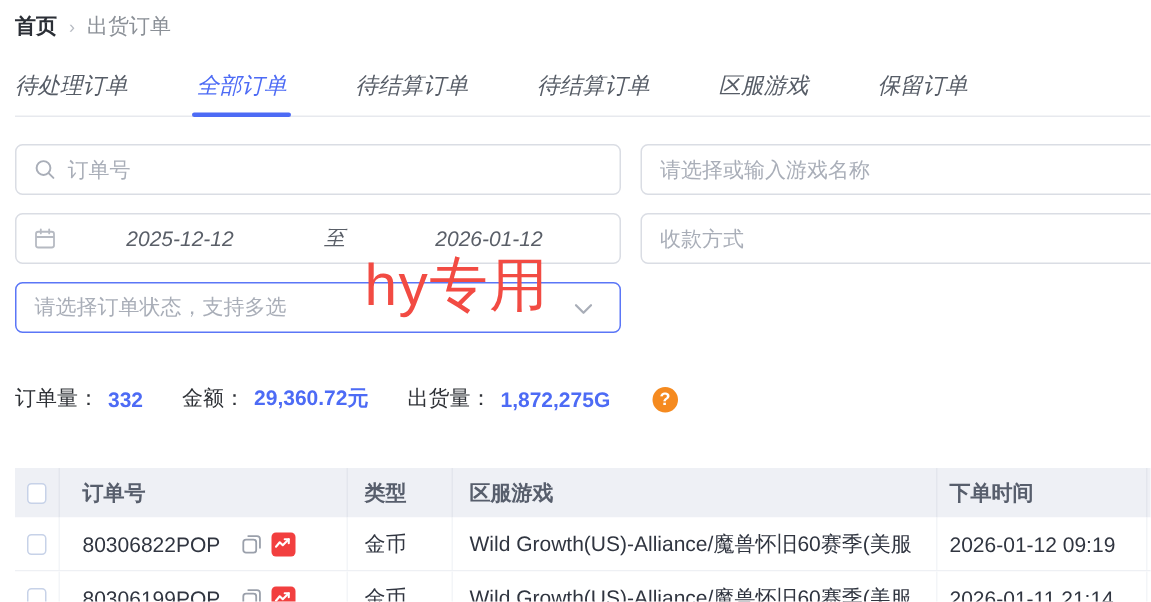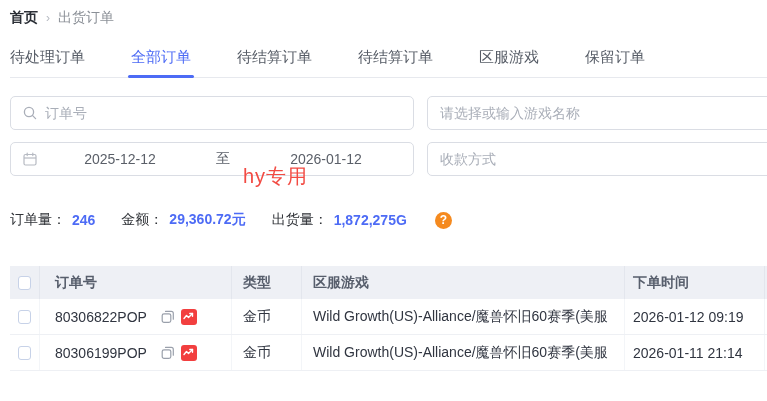--- a/index.html
+++ b/index.html
@@ -7,44 +7,44 @@
     font-family:"Liberation Sans","DejaVu Sans",sans-serif; font-size:14px; color:#303540; }
   .page { position:relative; width:767px; height:337px; padding:9px 0 0 10px; }
 
   
   .breadcrumb { display:flex; align-items:center; gap:8px; font-size:14px; }
   .bc-home { font-weight:bold; color:#2b2f36; }
   .bc-sep { color:#b6bac2; font-size:12px; }
   .bc-current { color:#8b9097; }
 
   
-  .tabs { display:flex; gap:46px; margin-top:21px; border-bottom:1px solid #e7e9ee; padding-bottom:10px; position:relative; }
+  .tabs { display:flex; gap:46px; margin-top:21px; border-bottom:1px solid #e7e9ee; padding-bottom:10px; position:relative;font-style:italic; }
   .tab { font-size:15px; color:#565c66; cursor:pointer; position:relative; white-space:nowrap; }
   .tab.active { color:#4d6bf5; }
   .tab.active::after { content:""; position:absolute; left:-3px; right:-3px; bottom:-11px; height:3px; border-radius:2px; background:#4d6bf5; }
 
   
   .filters { display:flex; gap:13px; margin-top:18px; }
   .fcol-left { width:442px; display:flex; flex-direction:column; gap:12px; }
   .fcol-right { display:flex; flex-direction:column; gap:12px; }
   .inp { height:34px; border:1px solid #dadde4; border-radius:5px; background:#fff;
          display:flex; align-items:center; padding:0 12px; color:#a9aeb8; font-size:14px; gap:8px; }
   .fcol-right .inp { width:442px; }
   .inp input { border:none; outline:none; flex:1; font-size:14px; color:#303540;
                font-family:inherit; background:transparent; min-width:0; }
   .inp input::placeholder { color:#a9aeb8; }
   .icon-search svg, .icon-cal svg { display:block; }
-  .date-range { justify-content:flex-start; }
+  .date-range { justify-content:flex-start;font-style:italic; }
   .date-range .dval { color:#5a5f68; width:150px; text-align:center; }
   .date-range .dsep { color:#5a5f68; width:40px; text-align:center; }
   .select { border-color:#5b76f7; justify-content:space-between; cursor:pointer; }
   .chev { color:#a9aeb8; margin-right:6px; }
 
   
-  .annotation { position:absolute; left:243px; top:163px; font-size:20px; font-weight:500;
+  .annotation { position:absolute; left:243px; top:163px; font-size:39px; font-weight:500;
                 color:#f24b43; letter-spacing:1px; pointer-events:none; }
 
   
   .stats { display:flex; align-items:center; margin-top:35px; font-size:14px; }
   .stat-label { color:#2f3237; }
   .stat-value { color:#4d6bf5; font-weight:bold; margin-left:6px; }
   .stat-gap { width:26px; }
   .qmark { width:17px; height:17px; border-radius:50%; background:#f58a1f; color:#fff;
            font-size:12px; font-weight:bold; display:flex; align-items:center; justify-content:center;
            margin-left:28px; cursor:pointer; }
@@ -105,36 +105,44 @@
               <rect x="1" y="2.5" width="12" height="10.5" rx="1.5" fill="none" stroke="#b6bac2" stroke-width="1.2"></rect>
               <line x1="1" y1="6" x2="13" y2="6" stroke="#b6bac2" stroke-width="1.2"></line>
               <line x1="4.2" y1="1" x2="4.2" y2="3.6" stroke="#b6bac2" stroke-width="1.2" stroke-linecap="round"></line>
               <line x1="9.8" y1="1" x2="9.8" y2="3.6" stroke="#b6bac2" stroke-width="1.2" stroke-linecap="round"></line>
             </svg>
         </span>
         <span class="dval">2025-12-12</span>
         <span class="dsep">至</span>
         <span class="dval">2026-01-12</span>
       </div>
+      <div class="inp select">
+        <span>请选择订单状态，支持多选</span>
+        <span class="chev">
+          <svg width="12" height="8" viewBox="0 0 12 8">
+              <polyline points="1,1.5 6,6.5 11,1.5" fill="none" stroke="#a9aeb8" stroke-width="1.5" stroke-linecap="round" stroke-linejoin="round"></polyline>
+            </svg>
+        </span>
+      </div>
     </div>
     <div class="fcol-right">
       <div class="inp">
         <input placeholder="请选择或输入游戏名称" style="">
       </div>
       <div class="inp">
         <input placeholder="收款方式" style="">
       </div>
     </div>
   </div>
 
   <div class="annotation">hy专用</div>
 
   <div class="stats">
     <span class="stat-label">订单量：</span>
-    <span class="stat-value">246</span>
+    <span class="stat-value">332</span>
     <span class="stat-gap"></span>
     <span class="stat-label">金额：</span>
     <span class="stat-value">29,360.72元</span>
     <span class="stat-gap"></span>
     <span class="stat-label">出货量：</span>
     <span class="stat-value">1,872,275G</span>
     <span class="qmark">?</span>
   </div>
 
   <div class="table">

